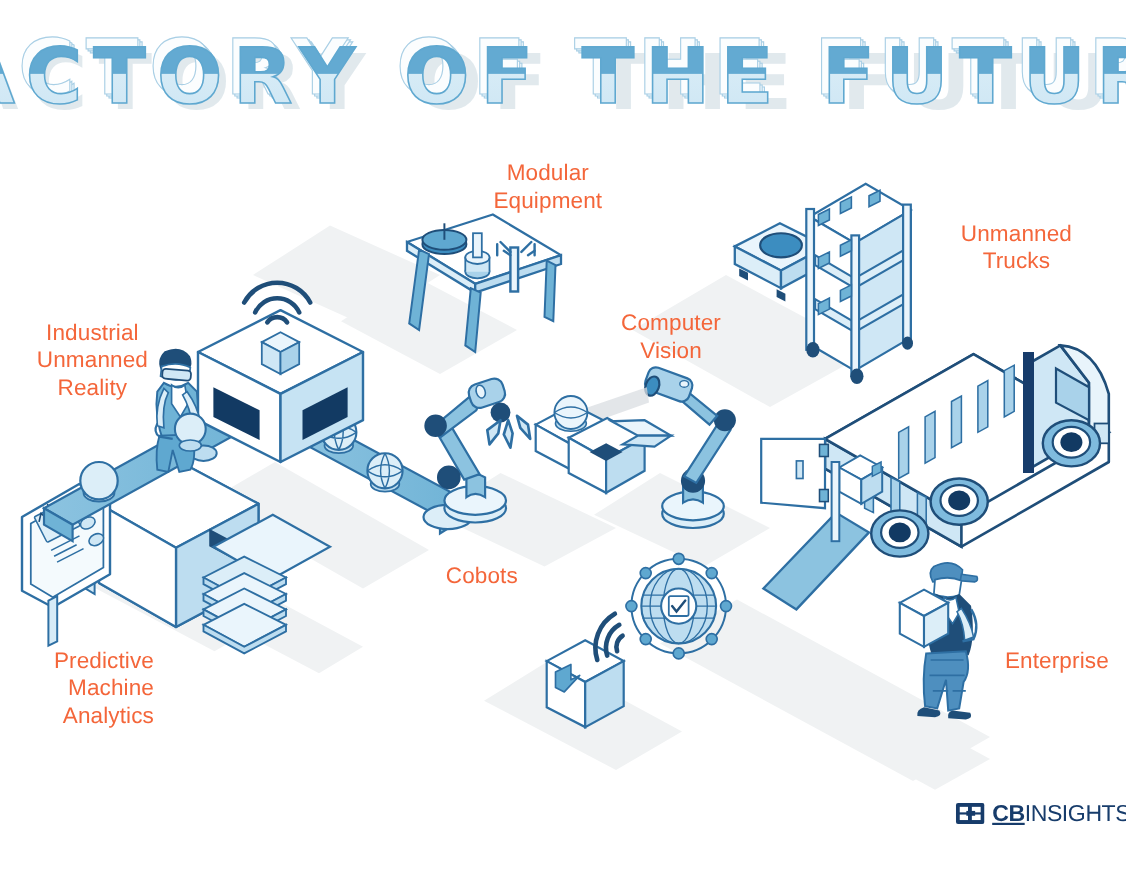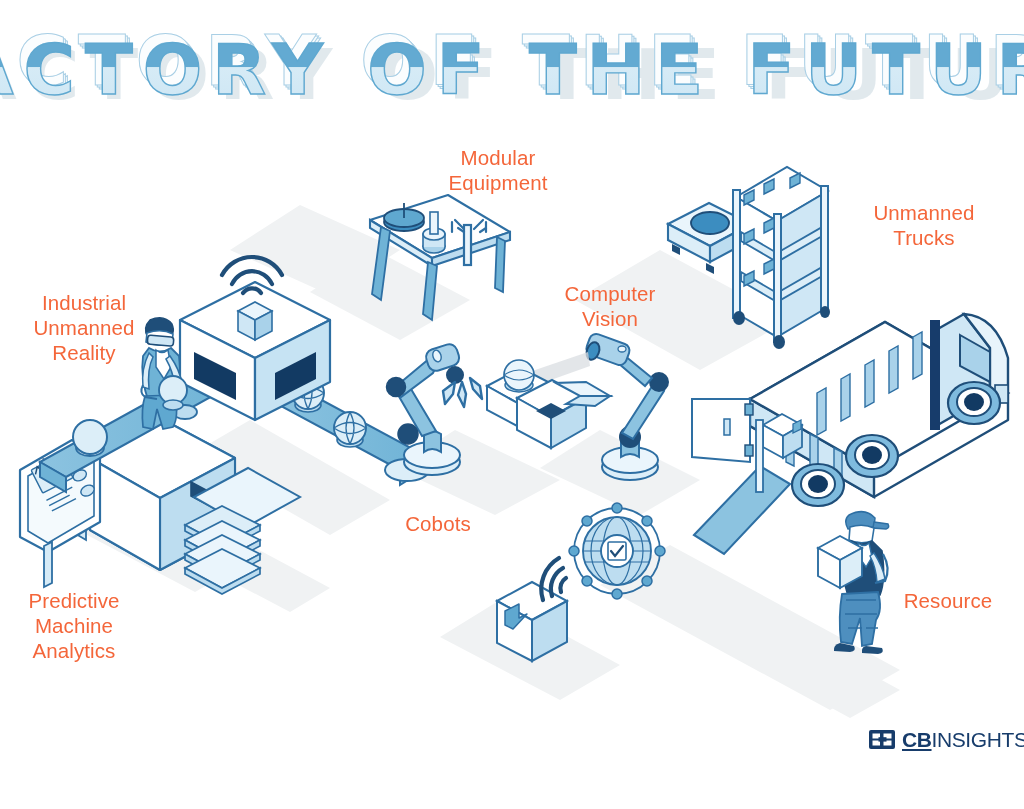--- a/index.html
+++ b/index.html
@@ -28,21 +28,21 @@
     position:absolute;
     color:#F4663A;
     font-size:20.5px;
     line-height:25px;
     font-weight:400;
     letter-spacing:.1px;
     white-space:pre-line;
     font-family:"Liberation Sans","DejaVu Sans",sans-serif;
   }
   .lbl-c{text-align:center;}
-  .lbl-l{text-align:center;}
+  .lbl-l{text-align:right;}
   
   #logo{
     position:absolute;
     left:869px; top:729px;
     display:flex;
     align-items:center;
     gap:7px;
   }
   #logo-mark{display:block;}
   #logo-text{
@@ -445,21 +445,21 @@
 
   <div class="label lbl-c" style="left:548px;top:281px;width:124px;">Computer
 Vision</div>
 
   <div class="label lbl-c" style="left:390px;top:511px;width:96px;">Cobots</div>
 
   <div class="label lbl-l" style="left:8px;top:588px;width:132px;">Predictive
 Machine
 Analytics</div>
 
-  <div class="label lbl-l" style="left:888px;top:588px;width:120px;">Resource</div>
+  <div class="label lbl-l" style="left:888px;top:588px;width:120px;">Enterprise</div>
 
 
   <div id="logo">
     <svg id="logo-mark" width="26" height="19" viewBox="0 0 26 19">
       <rect x="0" y="0" width="26" height="19" rx="2" fill="#173C6B"></rect>
       <rect x="3.5" y="3.5" width="7.5" height="5" fill="#FFFFFF"></rect>
       <rect x="3.5" y="10.5" width="7.5" height="5" fill="#FFFFFF"></rect>
       <rect x="14.5" y="3.5" width="8" height="5" fill="#FFFFFF"></rect>
       <rect x="14.5" y="10.5" width="8" height="5" fill="#FFFFFF"></rect>
       <rect x="9.5" y="7.2" width="8" height="4.4" fill="#173C6B"></rect>

